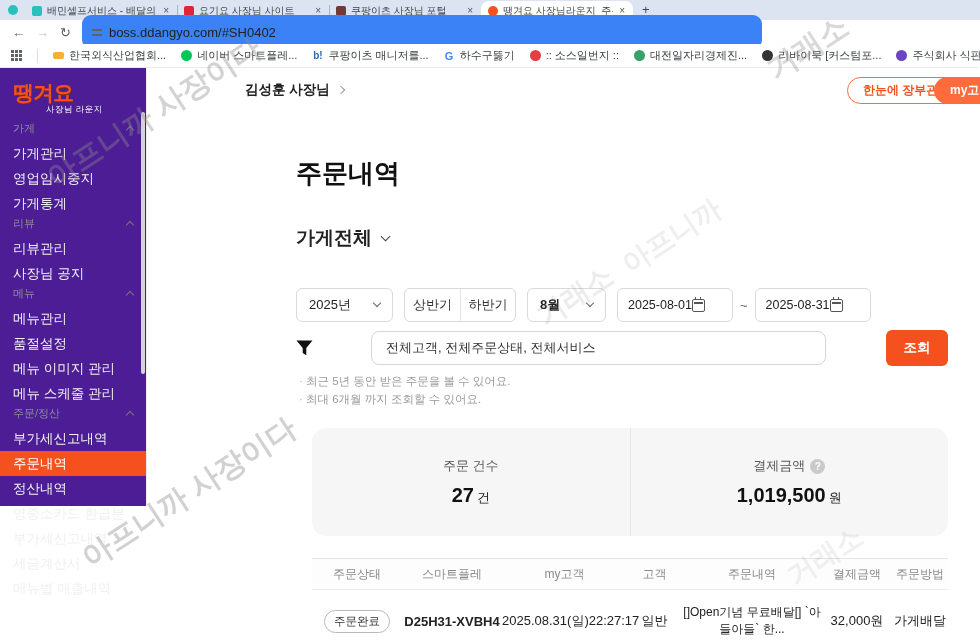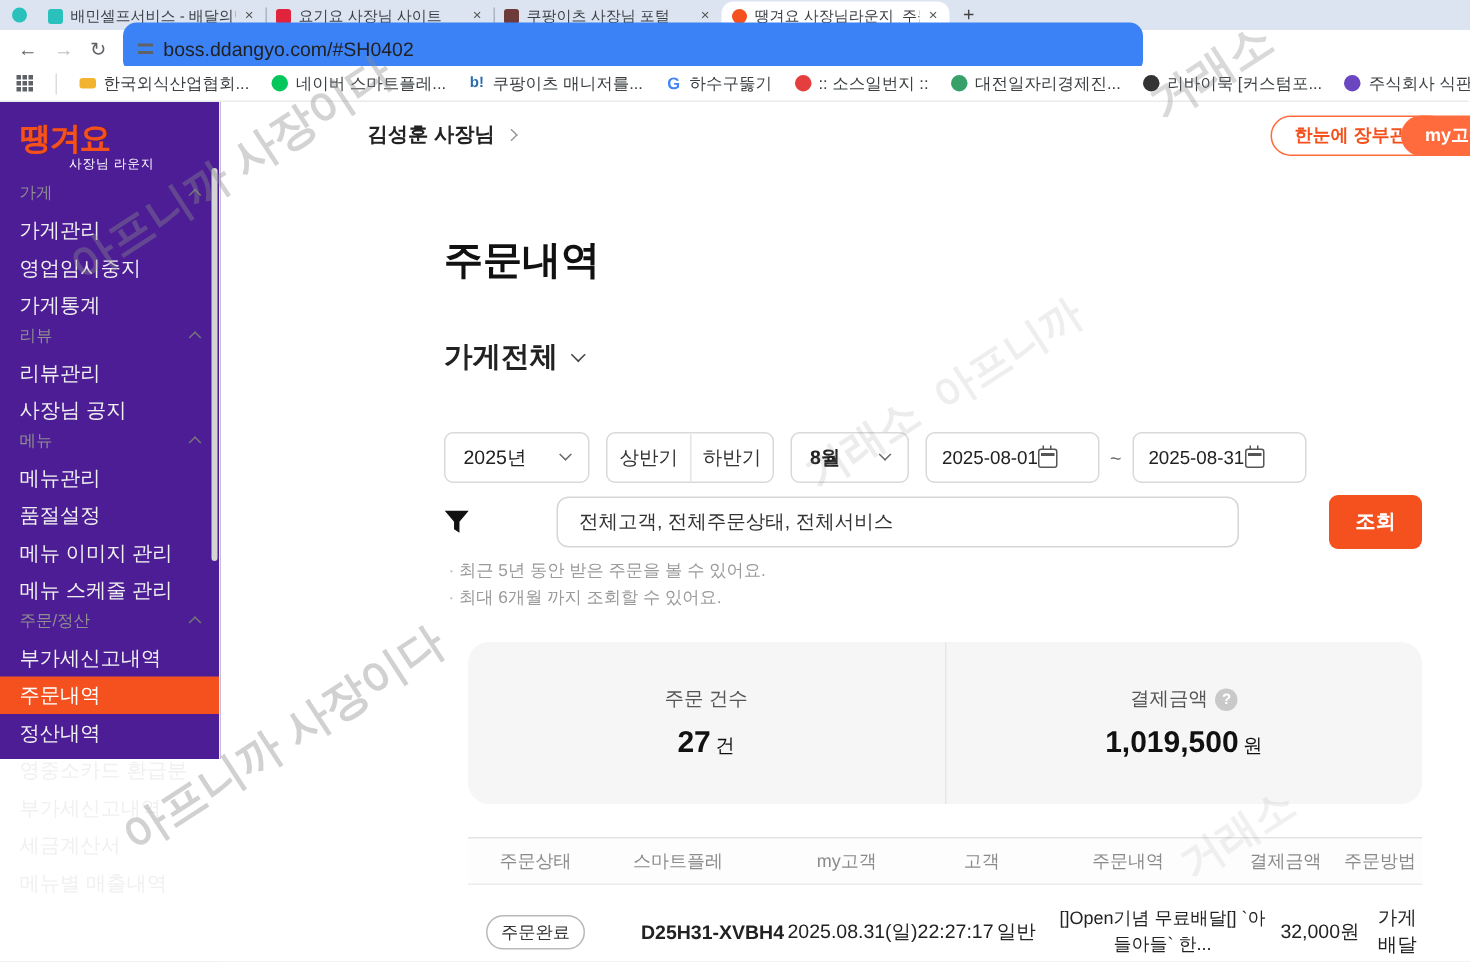--- a/index.html
+++ b/index.html
@@ -363,21 +363,21 @@
         <div class="th c3">my고객</div>
         <div class="th c4">고객</div>
         <div class="th c5">주문내역</div>
         <div class="th c6">결제금액</div>
         <div class="th c7">주문방법</div>
       </div>
       <div class="trow">
         <div class="td c1">
           <span class="status-badge">주문완료</span>
         </div>
-        <div class="td c2" style="font-weight:bold;margin-left:23px;">D25H31-XVBH4</div>
+        <div class="td c2" style="font-weight:bold;">D25H31-XVBH4</div>
         <div class="td c3">2025.08.31(일)22:27:17</div>
         <div class="td c4">일반</div>
         <div class="td c5 detail-cell">[]Open기념 무료배달[] `아들아들` 한...</div>
         <div class="td c6">32,000원</div>
         <div class="td c7">가게배달</div>
       </div>
     </div>
   </div>
 
   <div class="wm wm1">아프니까 사장이다</div>

